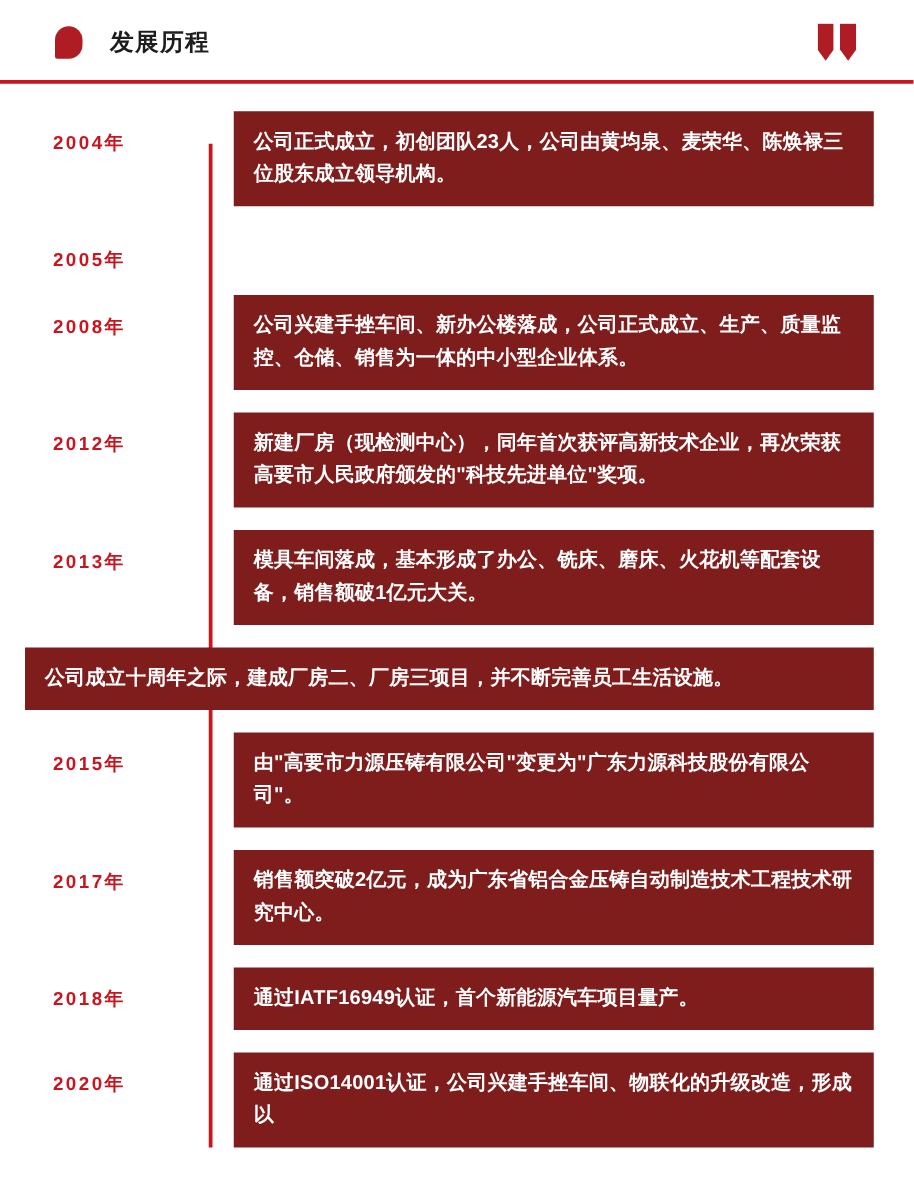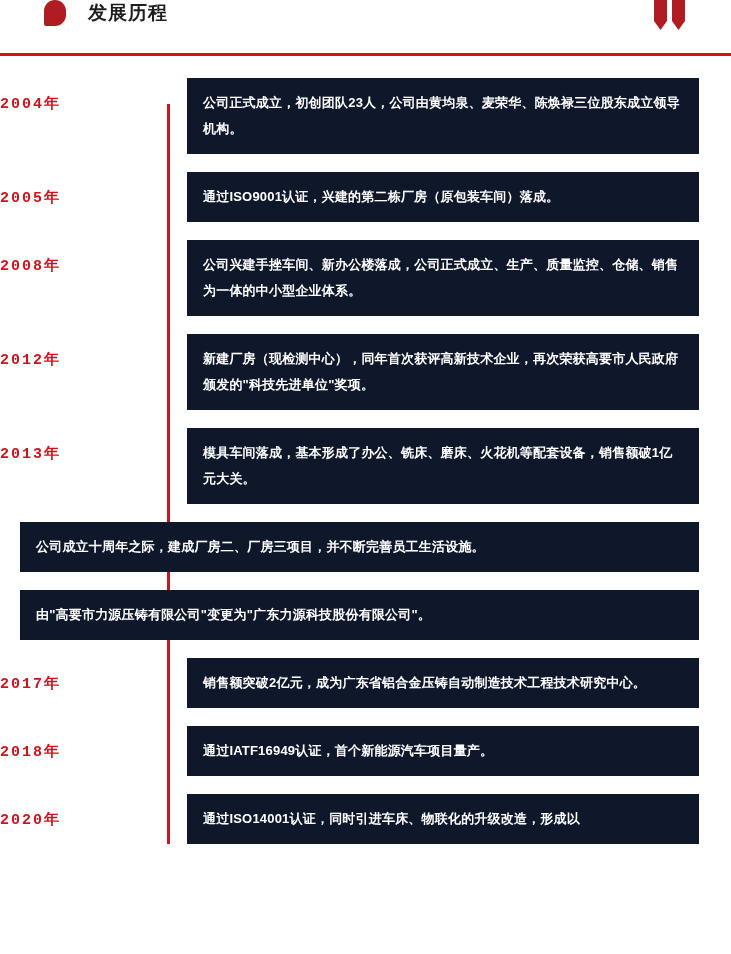--- a/index.html
+++ b/index.html
@@ -11,22 +11,23 @@
     width: 731px;
     height: 954px;
     overflow: hidden;
     font-family: "Liberation Sans", "DejaVu Sans", sans-serif;
     color: #333;
   }
 
   
   .header {
     position: relative;
-    height: 56px;
+    height: 67px;
     display: flex;
+    align-items: center;
     padding: 0 20px 0 44px;
     box-sizing: border-box;
   }
   .header-mark {
     width: 22px;
     height: 26px;
     background: #b01c24;
     border-radius: 11px 11px 11px 2px;
     flex: 0 0 auto;
   }
@@ -77,35 +78,35 @@
   .row {
     display: flex;
     align-items: flex-start;
     margin-bottom: 18px;
     position: relative;
   }
   .year {
     width: 167px;
     flex: 0 0 167px;
     box-sizing: border-box;
-    text-align: left;
+    text-align: center;
     padding-right: 24px;
     padding-top: 16px;
     font-size: 15px;
     font-weight: bold;
     letter-spacing: 2px;
     color: #c9151e;
-    font-family: Liberation Mono, monospace;
+    font-family: Liberation Sans, sans-serif;
   }
   .bar-gap { flex: 0 0 20px; }
   .content {
     flex: 1 1 auto;
-    background: #0f172a;
+    background: #7f1d1d;
     color: #ffffff;
-    font-size: 13px;
+    font-size: 16px;
     line-height: 26px;
     padding: 12px 16px;
     box-sizing: border-box;
     font-weight: bold;
     letter-spacing: 0.2px;
   }
 </style>
 </head>
 <body>
 
@@ -125,21 +126,20 @@
 
   <div class="row">
     <div class="year">2004年</div>
     <div class="bar-gap"></div>
     <div class="content">公司正式成立，初创团队23人，公司由黄均泉、麦荣华、陈焕禄三位股东成立领导机构。</div>
   </div>
 
   <div class="row">
     <div class="year">2005年</div>
     <div class="bar-gap"></div>
-    <div class="content">通过ISO9001认证，兴建的第二栋厂房（原包装车间）落成。</div>
   </div>
 
 
   <div class="row">
     <div class="year">2008年</div>
     <div class="bar-gap"></div>
     <div class="content">公司兴建手挫车间、新办公楼落成，公司正式成立、生产、质量监控、仓储、销售为一体的中小型企业体系。</div>
   </div>
 
   <div class="row">
@@ -153,34 +153,35 @@
     <div class="bar-gap"></div>
     <div class="content">模具车间落成，基本形成了办公、铣床、磨床、火花机等配套设备，销售额破1亿元大关。</div>
   </div>
 
   <div class="row">
     <div class="bar-gap"></div>
     <div class="content">公司成立十周年之际，建成厂房二、厂房三项目，并不断完善员工生活设施。</div>
   </div>
 
   <div class="row">
+    <div class="year">2015年</div>
     <div class="bar-gap"></div>
     <div class="content">由"高要市力源压铸有限公司"变更为"广东力源科技股份有限公司"。</div>
   </div>
 
   <div class="row">
     <div class="year">2017年</div>
     <div class="bar-gap"></div>
     <div class="content">销售额突破2亿元，成为广东省铝合金压铸自动制造技术工程技术研究中心。</div>
   </div>
 
   <div class="row">
     <div class="year">2018年</div>
     <div class="bar-gap"></div>
     <div class="content">通过IATF16949认证，首个新能源汽车项目量产。</div>
   </div>
 
   <div class="row">
     <div class="year">2020年</div>
     <div class="bar-gap"></div>
-    <div class="content">通过ISO14001认证，同时引进车床、物联化的升级改造，形成以</div>
+    <div class="content">通过ISO14001认证，公司兴建手挫车间、物联化的升级改造，形成以</div>
   </div>
 </div>
 
 </body></html>

